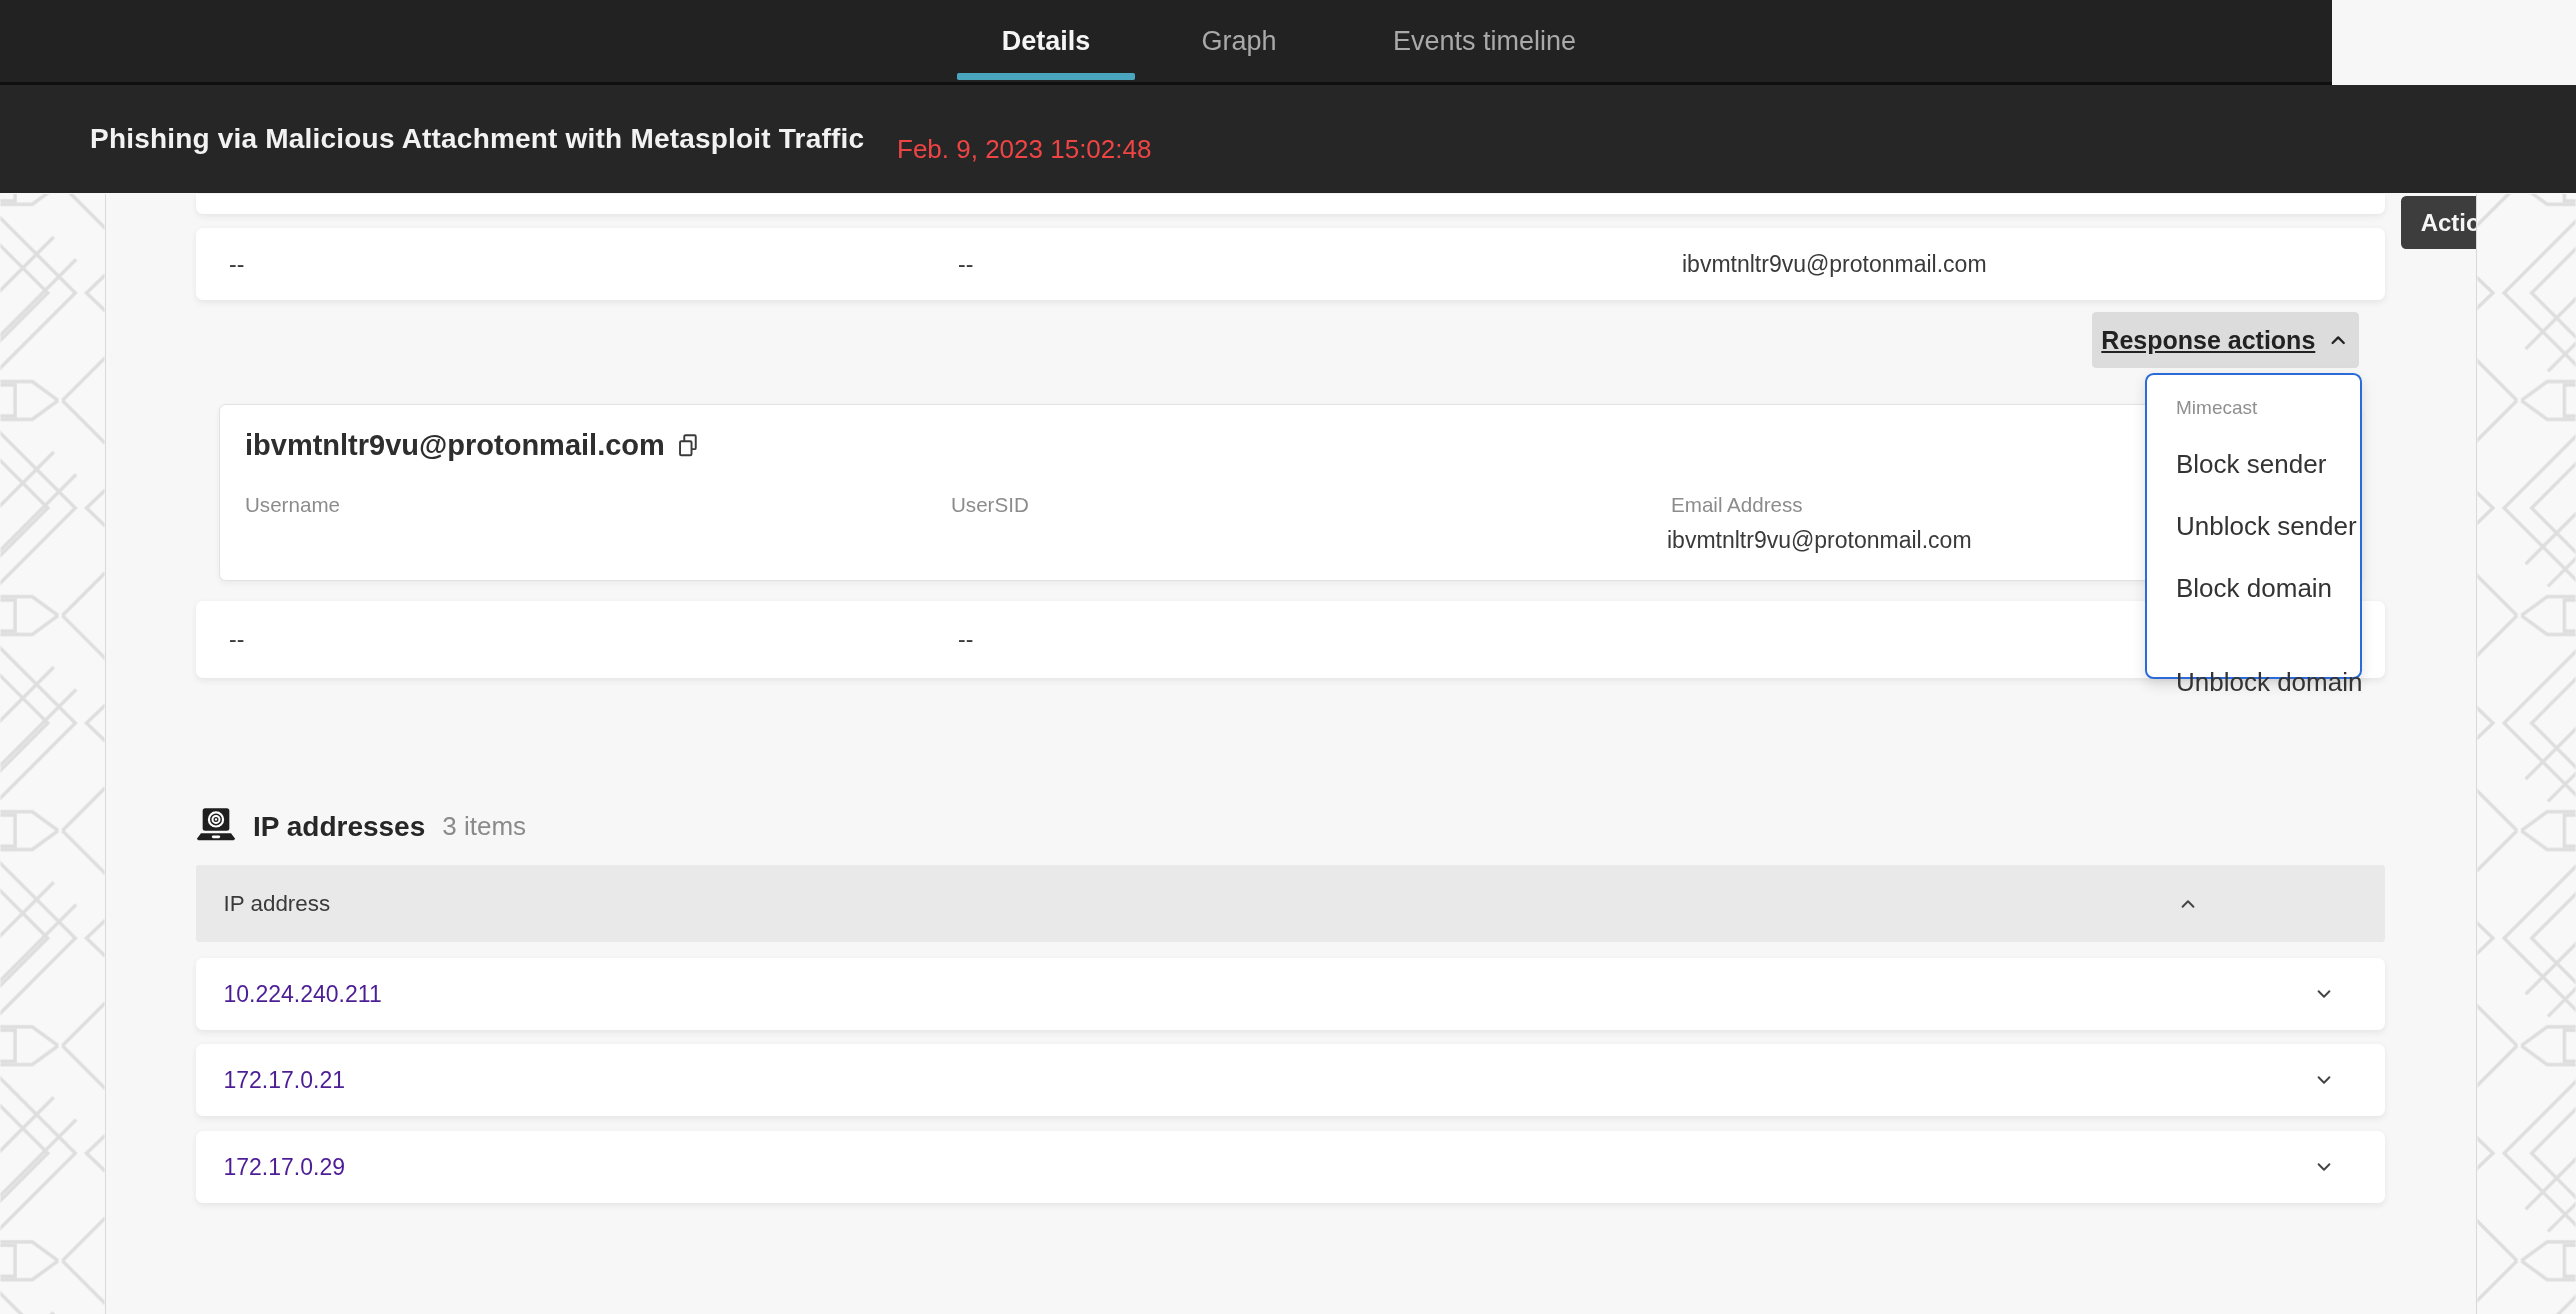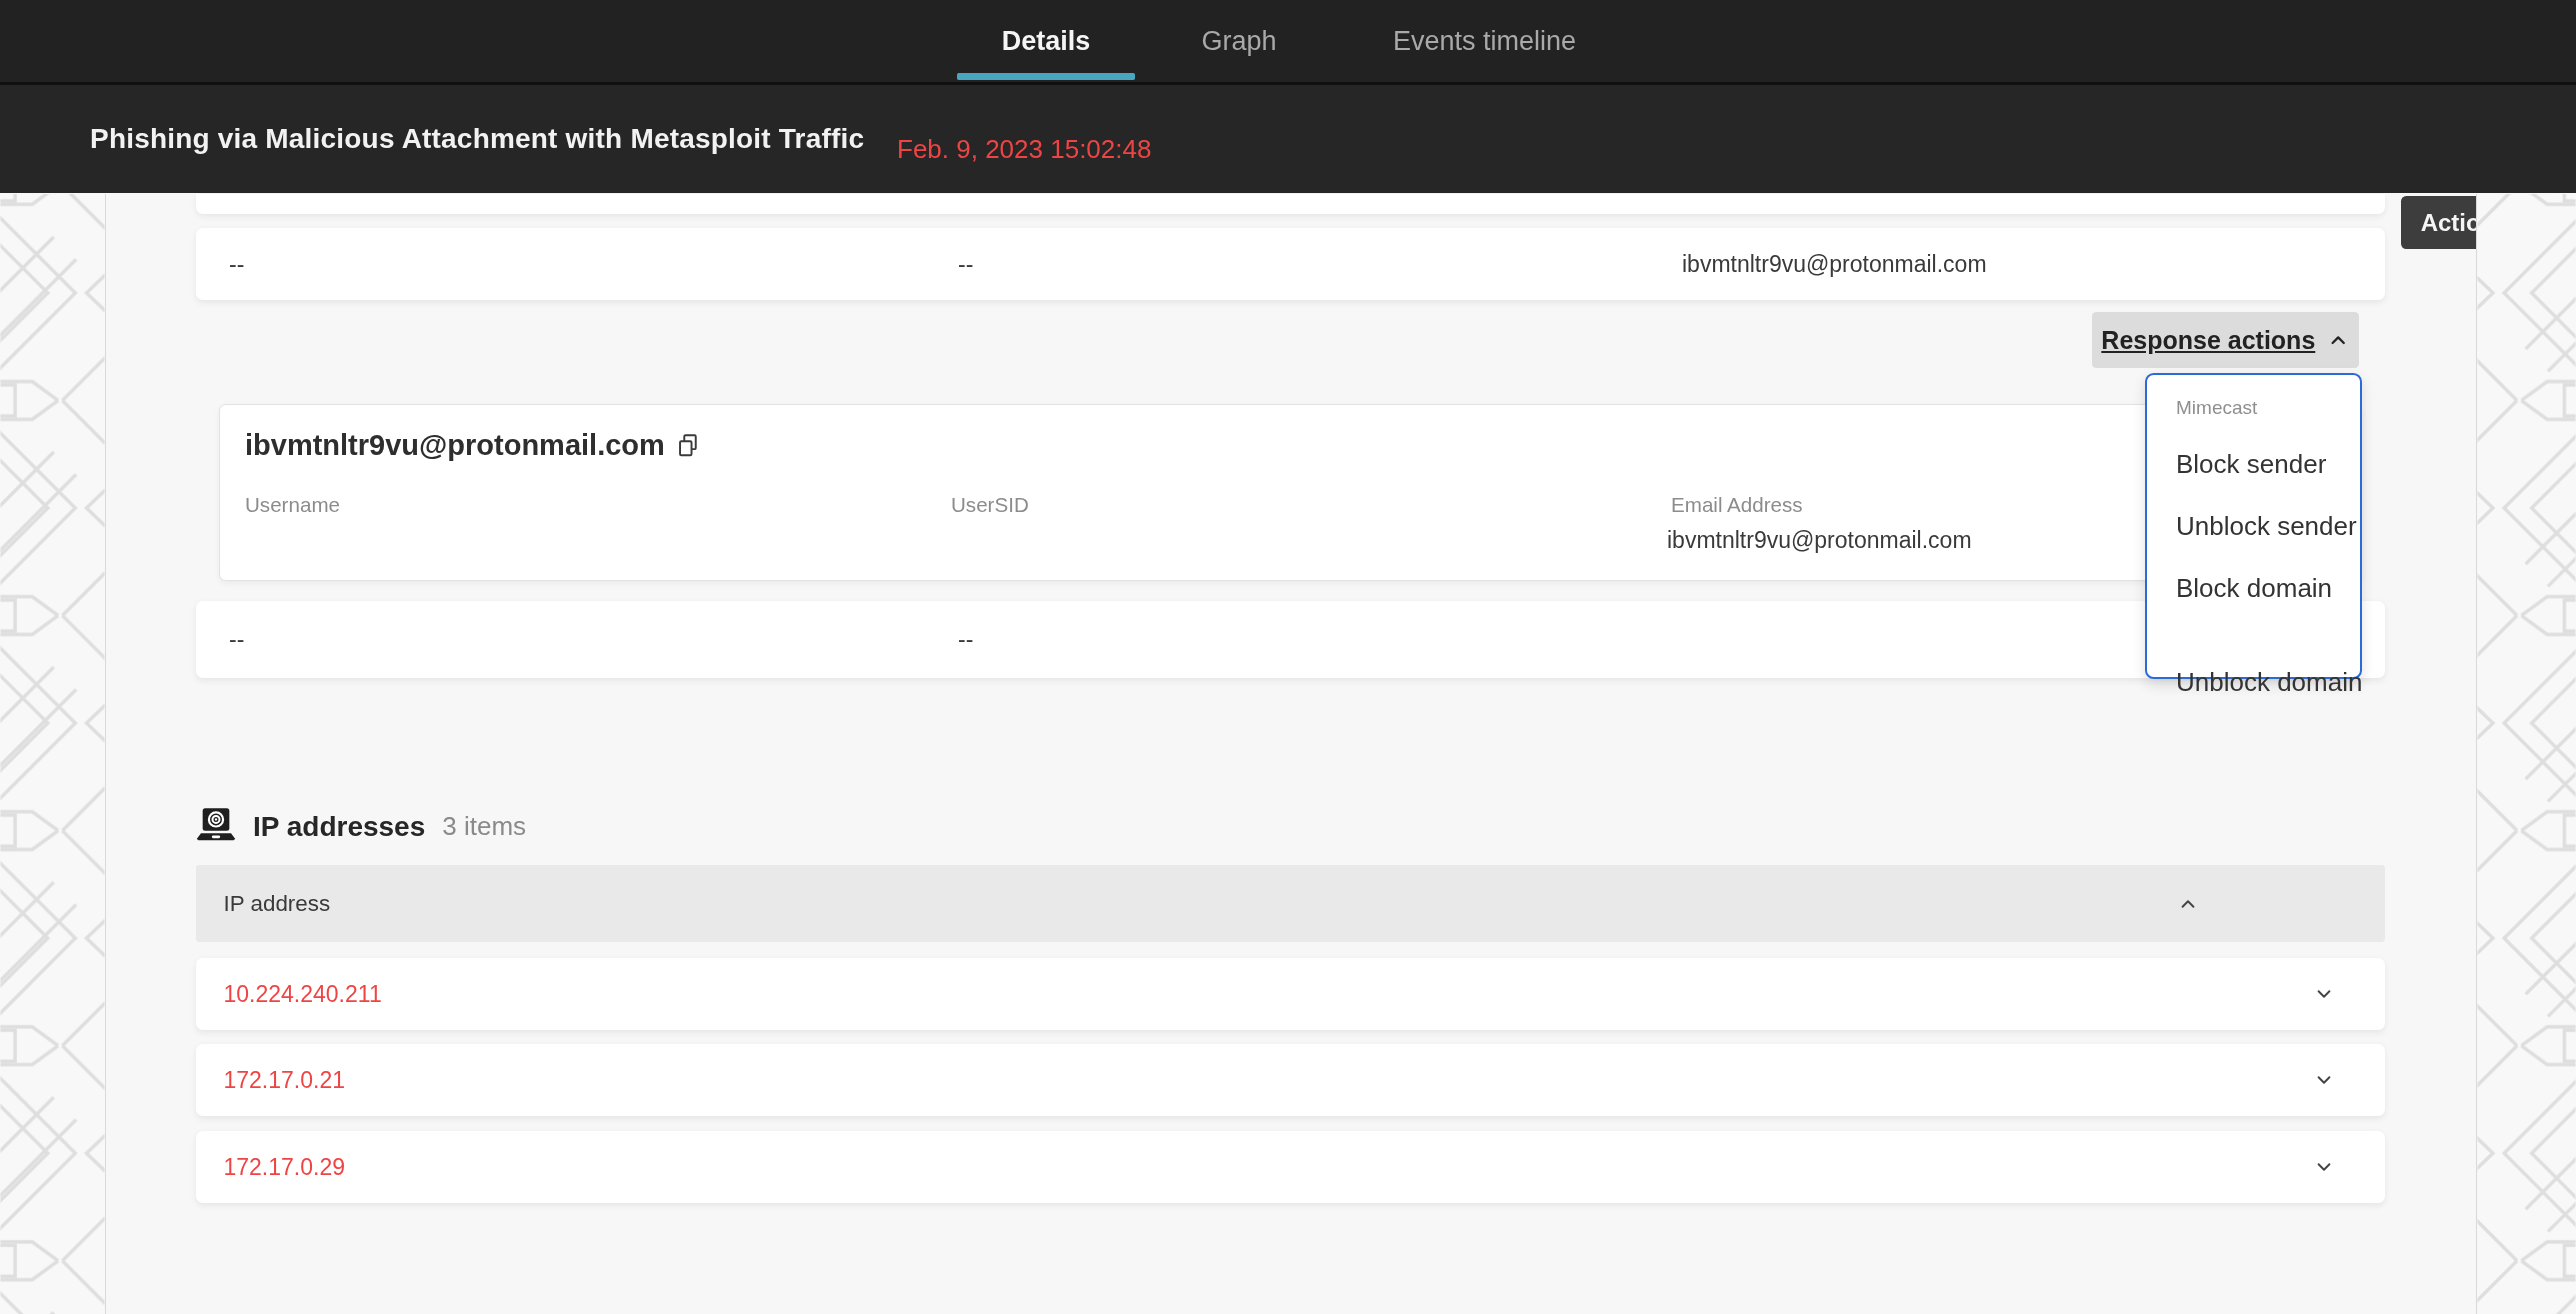--- a/index.html
+++ b/index.html
@@ -2,21 +2,21 @@
 <html style="font-size:13.8px"><head>
 <meta charset="utf-8">
 <style>
   html,body{margin:0;padding:0;background:#f7f7f7;}
   *{box-sizing:border-box;}
   #screen{
     position:relative;width:2576px;height:1315px;overflow:hidden;
     font-family:"Liberation Sans", sans-serif;background:#f7f7f7;
   }
   
-  .tabbar{position:absolute;left:0;top:0;width:2576px;height:85px;background:#222222;border-bottom:3.4px solid #101010;}
+  .tabbar{position:absolute;left:0;top:0;width:2332px;height:85px;background:#222222;border-bottom:3.4px solid #101010;}
   .tab{position:absolute;top:0;height:82px;display:flex;align-items:center;justify-content:center;
        font-size:27px;color:#a9a9a9;cursor:pointer;}
   .tab.active{color:#f5f5f5;font-weight:bold;}
   .tab .underline{position:absolute;left:0;bottom:1.7px;width:100%;height:7.7px;background:#4aa5be;border-radius:1.7px;}
   
   .titlebar{position:absolute;left:0;top:85px;width:2576px;height:108px;background:#262626;}
   .sev-hex{position:absolute;left:27.5px;top:114px;width:39px;height:52px;}
   .page-title{position:absolute;left:90px;top:0;height:108px;display:flex;align-items:center;
               font-size:28px;font-weight:bold;color:#f2f2f2;letter-spacing:0.2px;}
   .page-time{position:absolute;left:897px;top:0;height:128px;display:flex;align-items:center;
@@ -57,21 +57,21 @@
   
   .ip-head{position:absolute;left:196px;top:805px;height:43px;display:flex;align-items:center;gap:17px;}
   .ip-title{font-size:28px;font-weight:bold;color:#272727;}
   .ip-count{font-size:26px;color:#8a8a8a;}
   .ip-colhead{position:absolute;left:196px;top:865px;width:2189px;height:77px;background:#e9e9e9;border-radius:3.4px;}
   .ip-colhead .lbl{position:absolute;left:27.5px;top:0;height:77px;display:flex;align-items:center;
                    font-size:22.4px;color:#3a3a3a;}
   .sort-ic{position:absolute;left:1979px;top:26px;cursor:pointer;}
   .ip-row{left:196px;width:2189px;height:72px;}
   .ip-row .ip{position:absolute;left:27.5px;top:0;height:72px;display:flex;align-items:center;
-              font-size:23px;color:#ef4444;}
+              font-size:23px;color:#4c1d95;}
   .row-chev{position:absolute;left:2115px;top:23px;cursor:pointer;}
 </style>
 </head>
 <body>
 
 <div id="screen">
 
   <div class="tabbar">
     <div class="tab active" style="left:957px;width:178px;">
       <span>Details</span>

